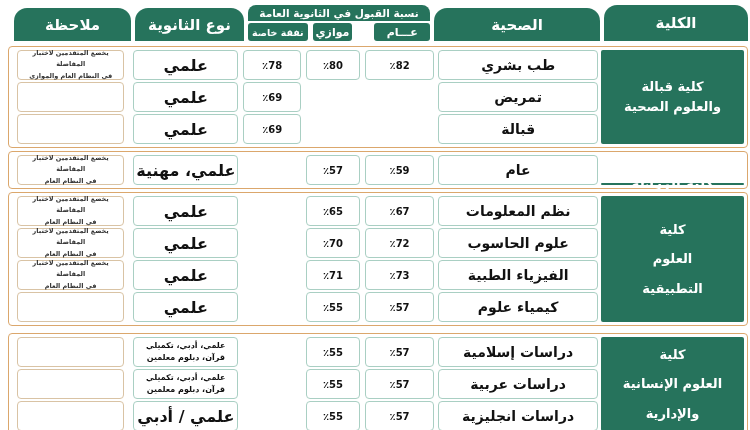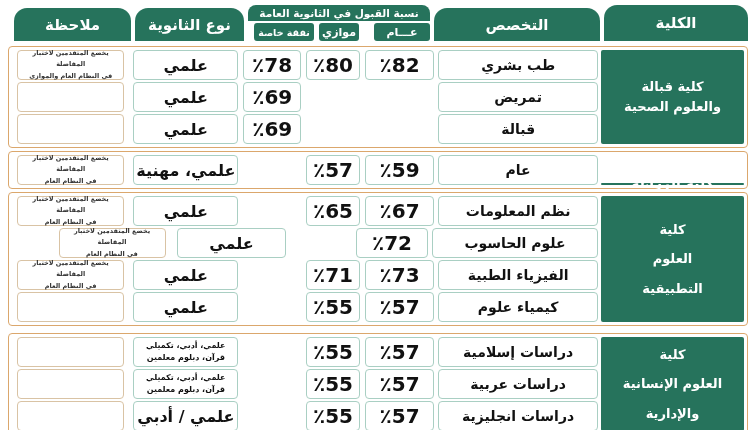--- a/index.html
+++ b/index.html
@@ -24,21 +24,21 @@
   .rates-bar{
     background:#26735C; color:#fff; height:16px; border-radius:8px 8px 0 0;
     display:flex; align-items:center; justify-content:center; font-size:10.5px;
   }
   .rates-sub{ display:flex; margin-top:2px; height:18px; }
   .sub{
     background:#26735C; color:#fff; border-radius:3px;
     display:flex; align-items:center; justify-content:center; font-size:11px;
   }
   .sub-general { width:56px; }
-  .sub-parallel{ width:40px; margin-right:15px; }
+  .sub-parallel{ width:40px; margin-right:22px; }
   .sub-private { width:60px; margin-right:5px; font-size:9.5px; }
   .col-type{ width:109px; margin-right:4px; }
   .note-col{ width:122px; margin-right:4px; display:flex; }
   .col-note{ width:117px; }
   
   .groups{ padding:5px 2px 0 8px; }
   .group{
     position:relative; border:1px solid #DBA76C; border-radius:4px;
     padding:3px 149px 3px 3px; margin-bottom:3px; background:#fff;
   }
@@ -52,41 +52,41 @@
   .group:nth-child(1) .college-cell{ line-height:1.55; }
   .group:nth-child(2) .college-cell{ font-size:14px;margin-top:28px; }
   .row{ display:flex; height:30px; margin-bottom:2px; }
   .row:last-child{ margin-bottom:0; }
   .cell{
     display:flex; align-items:center; justify-content:center; text-align:center;
     background:#fff;
   }
   .boxed{ border:1px solid #A9CFC3; border-radius:4px; }
   .major-cell{ width:166px; font-size:14px; }
-  .pcell{ font-size:20px; direction:ltr; }
+  .pcell{ font-size:10px; direction:ltr; }
   .p-general { width:72px; margin-right:4px; }
   .p-parallel{ width:56px; margin-right:5px; }
   .p-private { width:60px; margin-right:5px; }
   .type-cell{ width:109px; margin-right:5px; font-size:16px; white-space:pre-line; }
   .type-cell.ml{ font-size:8px; line-height:1.5; }
   .note-wrap{ width:122px; margin-right:4px; display:flex; justify-content:center; }
   .note-cell{
     width:107px; height:100%; border:1px solid #D9C3A4; border-radius:4px;
     display:flex; align-items:center; justify-content:center; text-align:center;
     font-size:6.5px; line-height:1.7; color:#333; white-space:pre-line;
   }
 </style>
 </head>
 <body>
 
 <div class="page">
 
   <div class="thead">
     <div class="tab col-college">الكلية</div>
-    <div class="tab col-major">التخصص</div>
+    <div class="tab col-major">الصحية</div>
     <div class="col-rates">
       <div class="rates-bar">نسبة القبول في الثانوية العامة</div>
       <div class="rates-sub">
         <div class="sub sub-general">عـــام</div>
         <div class="sub sub-parallel">موازي</div>
         <div class="sub sub-private">نفقة خاصة</div>
       </div>
     </div>
     <div class="tab col-type">نوع الثانوية</div>
     <div class="note-col">
@@ -155,20 +155,21 @@
           <div class="cell pcell p-private"></div>
           <div class="cell boxed type-cell">علمي</div>
           <div class="note-wrap">
             <div class="note-cell">يخضع المتقدمين لاختبار المفاضلة
 في النظام العام</div>
           </div>
         </div>
         <div class="row">
           <div class="cell boxed major-cell">علوم الحاسوب</div>
           <div class="cell pcell p-general boxed">٪72</div>
+          <div class="cell pcell p-parallel boxed">٪70</div>
           <div class="cell pcell p-private"></div>
           <div class="cell boxed type-cell">علمي</div>
           <div class="note-wrap">
             <div class="note-cell">يخضع المتقدمين لاختبار المفاضلة
 في النظام العام</div>
           </div>
         </div>
         <div class="row">
           <div class="cell boxed major-cell">الفيزياء الطبية</div>
           <div class="cell pcell p-general boxed">٪73</div>

